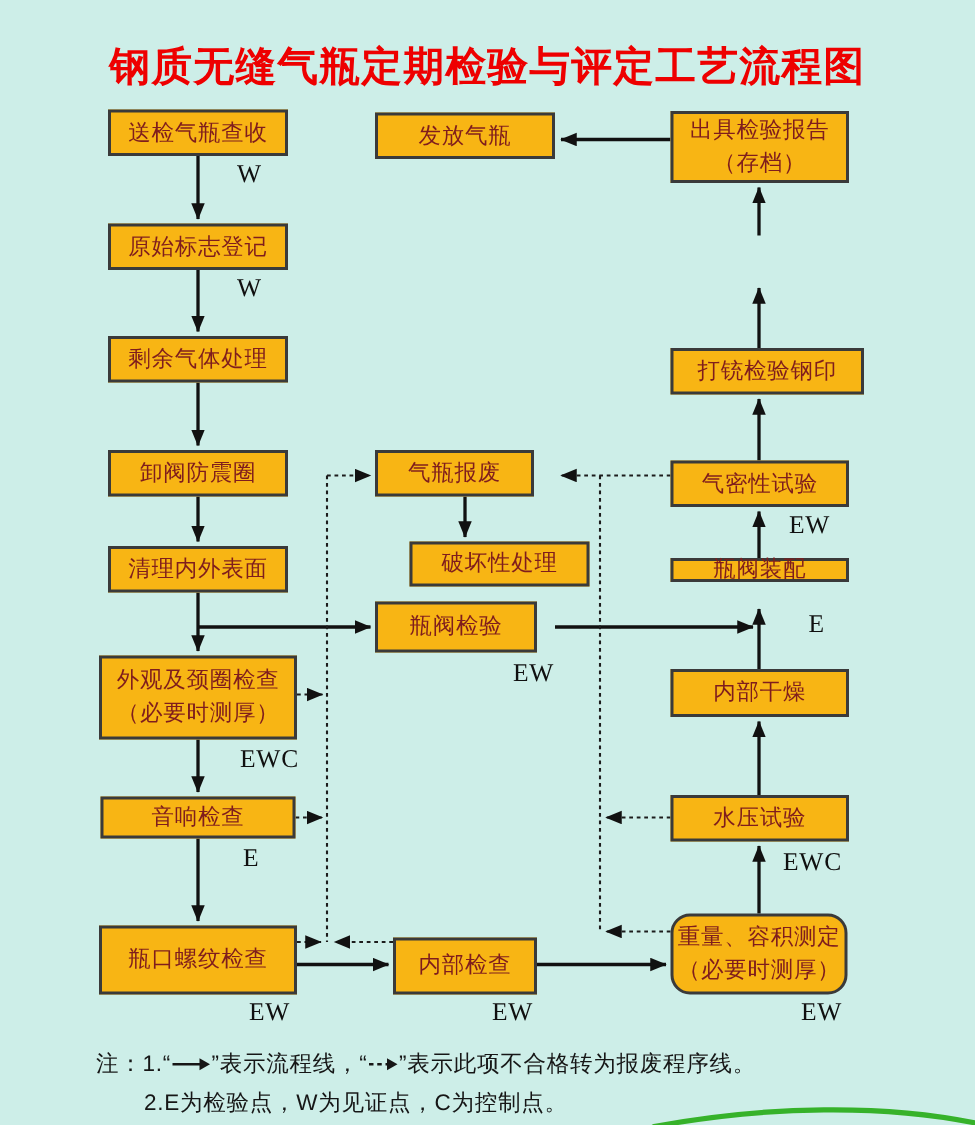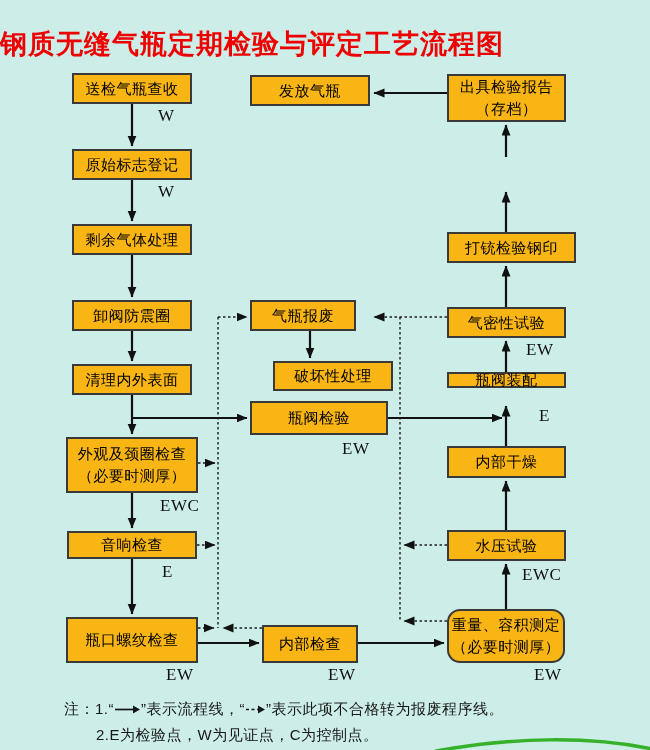--- a/index.html
+++ b/index.html
@@ -2,27 +2,27 @@
 <html><head>
 <meta charset="utf-8">
 <style>
   html,body{margin:0;padding:0;}
   body{font-family:"Liberation Sans","DejaVu Sans",sans-serif;}
   .canvas{
     position:relative;width:650px;height:750px;overflow:hidden;
     background:#cdeee8;
   }
   .title{
-    position:absolute;left:0;right:0;top:26px;
+    position:absolute;left:0;right:0;top:26px;text-align:center;
     font-size:27px;font-weight:bold;color:#ee0000;letter-spacing:1px;
   }
   .connectors,.swoosh{position:absolute;left:0;top:0;pointer-events:none;}
   .node{
     position:absolute;box-sizing:border-box;
-    background:#f8b514;border:2px solid #3a3a3a;color:#000000;
+    background:#f8b514;border:2px solid #3a3a3a;color:#7f1d1d;
     display:flex;align-items:center;justify-content:center;text-align:center;
     font-size:15px;line-height:1.45;white-space:pre-line;letter-spacing:0.5px;
   }
   .cp{
     position:absolute;font-family:"Liberation Serif","DejaVu Serif",serif;
     font-size:17px;color:#101010;letter-spacing:0.5px;
   }
   .note{position:absolute;color:#161616;font-size:15px;letter-spacing:0.5px;white-space:nowrap;}
   .note svg{vertical-align:-1px;}
 </style>
@@ -81,21 +81,21 @@
   <div class="node" style="left:72px;top:300px;width:120px;height:31px;">卸阀防震圈</div>
   <div class="node" style="left:72px;top:364px;width:120px;height:31px;">清理内外表面</div>
   <div class="node" style="left:66px;top:437px;width:132px;height:56px;">外观及颈圈检查
 （必要时测厚）</div>
   <div class="node" style="left:67px;top:531px;width:130px;height:28px;">音响检查</div>
   <div class="node" style="left:66px;top:617px;width:132px;height:46px;">瓶口螺纹检查</div>
 
   <div class="node" style="left:250px;top:75px;width:120px;height:31px;">发放气瓶</div>
   <div class="node" style="left:250px;top:300px;width:106px;height:31px;">气瓶报废</div>
   <div class="node" style="left:250px;top:361px;width:120px;height:30px;margin-left:23px;">破坏性处理</div>
-  <div class="node" style="left:250px;top:401px;width:138px;height:34px;">瓶阀检验</div>
+  <div class="node" style="left:250px;top:401px;width:108px;height:34px;">瓶阀检验</div>
   <div class="node" style="left:262px;top:625px;width:96px;height:38px;">内部检查</div>
 
   <div class="node" style="left:447px;top:74px;width:119px;height:48px;text-align:center;">出具检验报告
 （存档）</div>
   <div class="node" style="left:447px;top:232px;width:129px;height:31px;">打铳检验钢印</div>
   <div class="node" style="left:447px;top:307px;width:119px;height:31px;">气密性试验</div>
   <div class="node" style="left:447px;top:372px;width:119px;height:16px;">瓶阀装配</div>
   <div class="node" style="left:447px;top:446px;width:119px;height:32px;">内部干燥</div>
   <div class="node" style="left:447px;top:530px;width:119px;height:31px;text-align:right;">水压试验</div>
   <div class="node" style="left:447px;top:609px;width:118px;height:54px;border-radius:13px;">重量、容积测定

